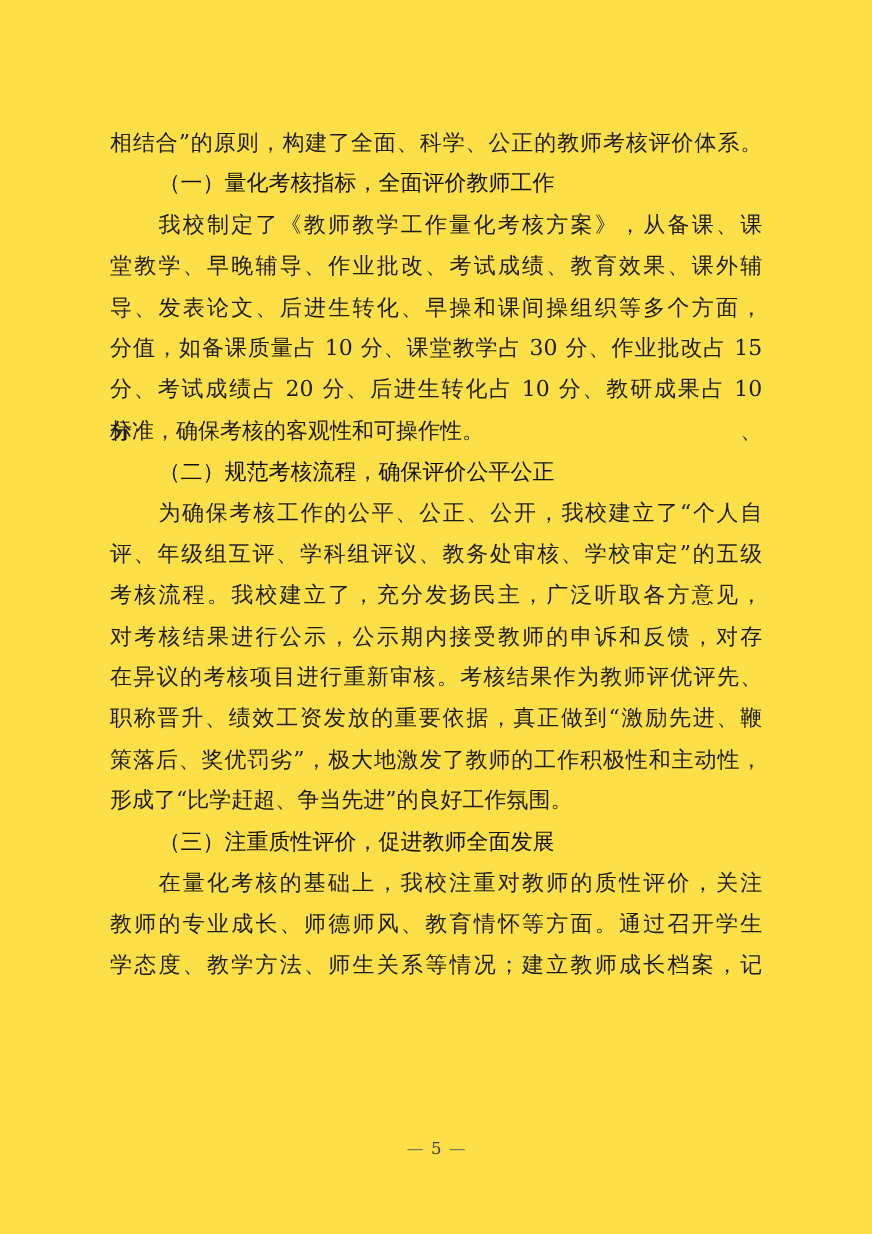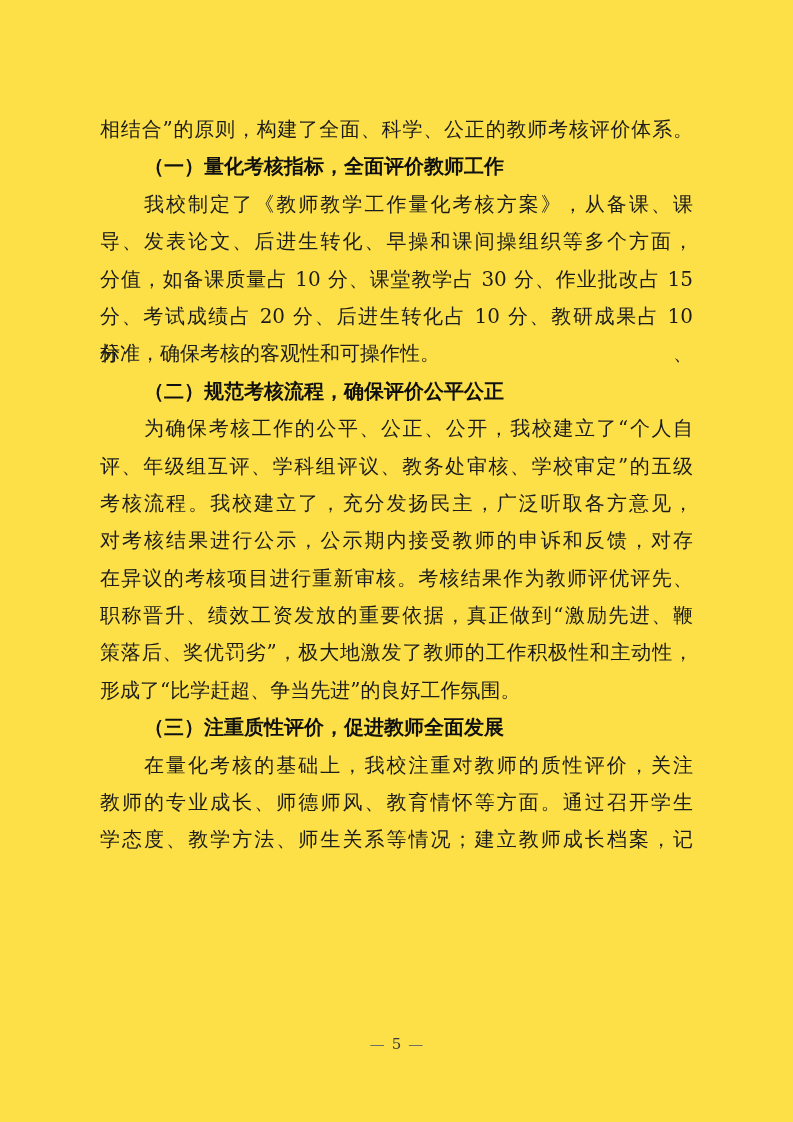--- a/index.html
+++ b/index.html
@@ -31,21 +31,21 @@
   .line.justify {
     white-space: normal;
     word-break: break-all;
     text-align: justify;
     text-align-last: justify;
   }
   .line.indent {
     text-indent: 44px;
   }
   .line.heading {
-    font-weight: 700;
+    font-weight: 400;
     color: #101010;
   }
   .page-footer {
     position: absolute;
     left: 0;
     right: 0;
     top: 1034px;
     text-align: center;
     font-size: 15px;
     line-height: 20px;
@@ -58,20 +58,21 @@
   }
 </style>
 </head>
 <body>
 
 <div class="page">
   <main class="doc-body">
       <div class="line justify">相结合”的原则，构建了全面、科学、公正的教师考核评价体系。</div>
       <div class="line heading indent">（一）量化考核指标，全面评价教师工作</div>
       <div class="line indent justify">我校制定了《教师教学工作量化考核方案》，从备课、课</div>
+      <div class="line justify">堂教学、早晚辅导、作业批改、考试成绩、教育效果、课外辅</div>
       <div class="line justify">导、发表论文、后进生转化、早操和课间操组织等多个方面，</div>
       <div class="line justify">分值，如备课质量占 10 分、课堂教学占 30 分、作业批改占 15</div>
       <div class="line justify">分、考试成绩占 20 分、后进生转化占 10 分、教研成果占 10 分、</div>
       <div class="line">标准，确保考核的客观性和可操作性。</div>
       <div class="line heading indent">（二）规范考核流程，确保评价公平公正</div>
       <div class="line indent justify">为确保考核工作的公平、公正、公开，我校建立了“个人自</div>
       <div class="line justify">评、年级组互评、学科组评议、教务处审核、学校审定”的五级</div>
       <div class="line justify">考核流程。我校建立了，充分发扬民主，广泛听取各方意见，</div>
       <div class="line justify">对考核结果进行公示，公示期内接受教师的申诉和反馈，对存</div>
       <div class="line justify">在异议的考核项目进行重新审核。考核结果作为教师评优评先、</div>

